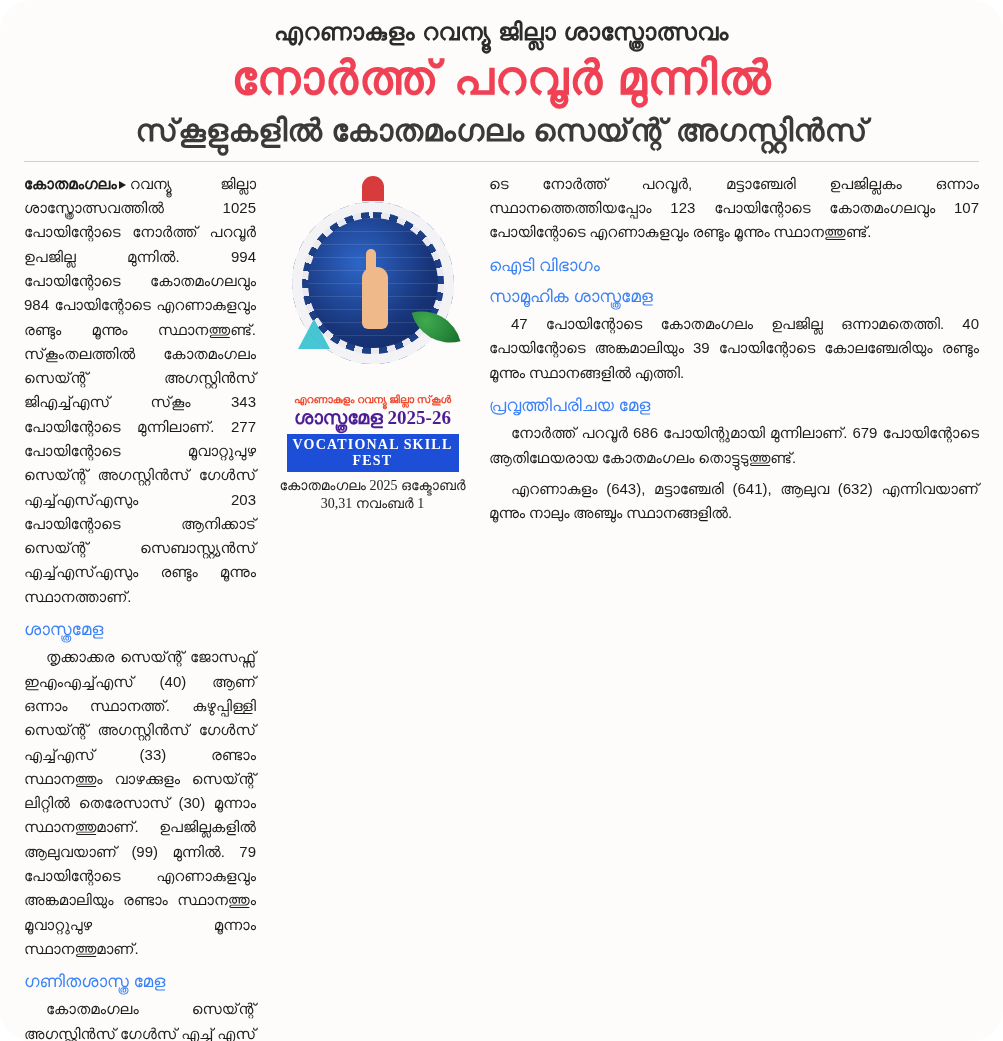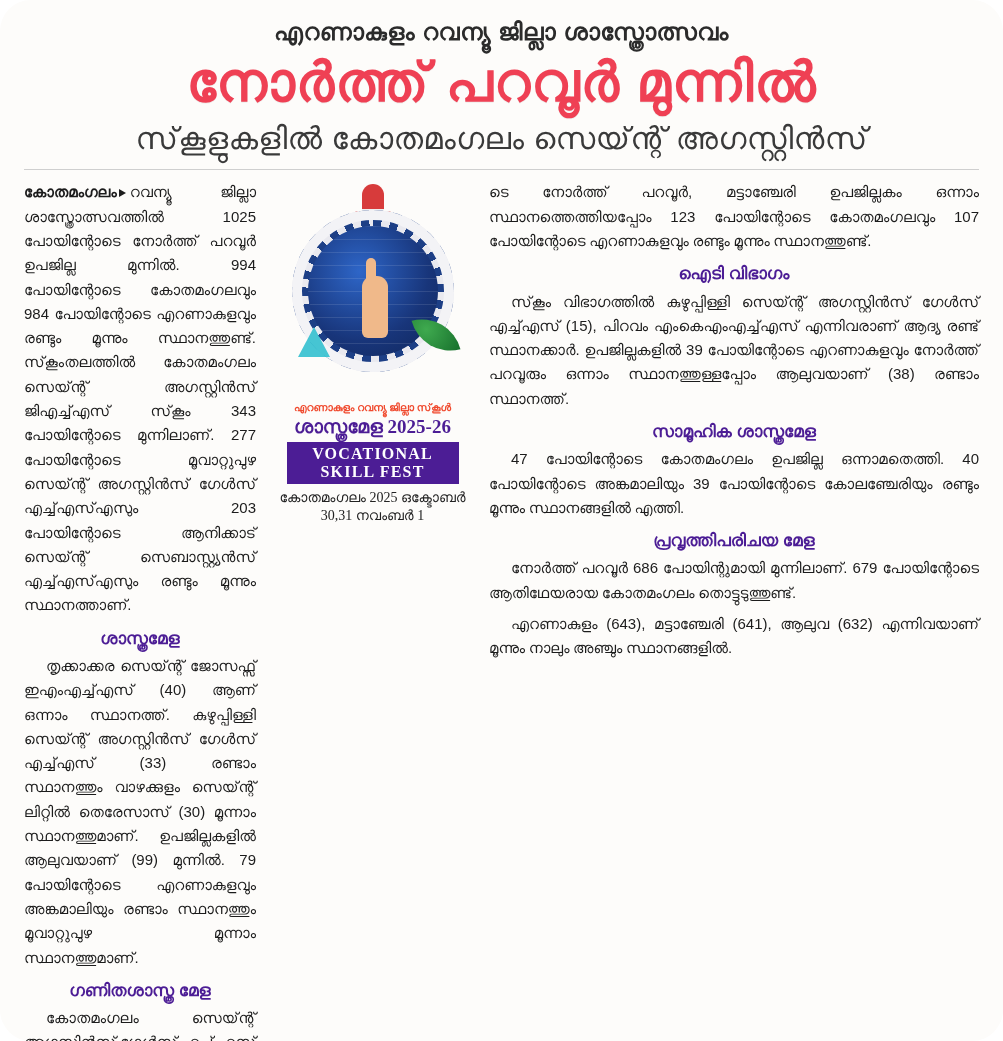--- a/index.html
+++ b/index.html
@@ -32,32 +32,32 @@
   .kicker {
     font-family: "Liberation Sans", sans-serif;
     font-size: 24px;
     font-weight: bold;
     color: #2b2b2b;
     letter-spacing: 0.5px;
     line-height: 1.2;
   }
   .headline {
     font-family: "Liberation Sans", sans-serif;
-    font-size: 55px;
+    font-size: 47px;
     font-weight: bold;
     color: #ef4054;
     line-height: 1.08;
     margin-top: 6px;
     letter-spacing: 1px;
     text-shadow: 0 1px 0 rgba(0,0,0,0.06);
   }
   .subhead {
     font-family: "Liberation Sans", sans-serif;
     font-size: 31px;
-    font-weight: normal;
+    font-weight: bold;
     color: #3a3a3a;
     line-height: 1.2;
     margin-top: 8px;
     letter-spacing: 0.3px;
   }
   .rule {
     height: 1px;
     background: #cfcfcf;
     margin: 12px 24px 0 24px;
   }
@@ -93,25 +93,24 @@
     text-align: justify;
     text-justify: inter-word;
     word-spacing: -0.5px;
   }
   p.body.indent {
     text-indent: 22px;
   }
   .secthead {
     font-family: "Liberation Sans", sans-serif;
     font-size: 17px;
-    font-weight: bold;
-    color: #4c1d95;
+    font-weight: normal;
+    color: #3b82f6;
     margin: 10px 0 5px 0;
     line-height: 1.25;
-    text-align: center;
   }
   .dateline {
     font-weight: bold;
   }
   .tri {
     display: inline-block;
     width: 0;
     height: 0;
     border-left: 7px solid #1c1c1c;
     border-top: 4.5px solid transparent;
@@ -233,23 +232,23 @@
   .logo-caption-2 {
     font-size: 19px;
     font-weight: bold;
     color: #4c1d95;
     line-height: 1.2;
     margin-top: 1px;
   }
   .logo-strip {
     margin: 4px auto 0 auto;
     width: 162px;
-    background: #4c1d95;
+    background: #1d4ed8;
     color: #ffffff;
-    font-size: 16px;
+    font-size: 14px;
     font-weight: bold;
     letter-spacing: 1.2px;
     padding: 3px 5px;
   }
   .logo-caption-3 {
     font-size: 14px;
     color: #222;
     margin-top: 5px;
     line-height: 1.3;
   }
@@ -337,21 +336,20 @@
         <div class="logo-caption-2">ശാസ്ത്രമേള 2025-26</div>
         <div class="logo-strip">VOCATIONAL SKILL FEST</div>
         <div class="logo-caption-3">കോതമംഗലം 2025 ഒക്ടോബർ 30,31 നവംബർ 1</div>
       </div>
     </div>
 
     <div class="col col-wide">
       <p class="body">ടെ നോർത്ത് പറവൂർ, മട്ടാഞ്ചേരി ഉപജില്ലകം ഒന്നാം സ്ഥാനത്തെത്തിയപ്പോം 123 പോയിന്റോടെ കോതമംഗലവും 107 പോയിന്റോടെ എറണാകുളവും രണ്ടും മൂന്നും സ്ഥാനത്തുണ്ട്.</p>
 
       <div class="secthead">ഐടി വിഭാഗം</div>
-      <p class="body indent">സ്‌കൂം വിഭാഗത്തിൽ കുഴുപ്പിള്ളി സെയ്ന്റ് അഗസ്റ്റിൻസ് ഗേൾസ് എച്ച്എസ് (15), പിറവം എംകെഎംഎച്ച്എസ് എന്നിവരാണ് ആദ്യ രണ്ട് സ്ഥാനക്കാർ. ഉപജില്ലകളിൽ 39 പോയിന്റോടെ എറണാകുളവും നോർത്ത് പറവൂരും ഒന്നാം സ്ഥാനത്തുള്ളപ്പോം ആലുവയാണ് (38) രണ്ടാം സ്ഥാനത്ത്.</p>
 
       <div class="secthead">സാമൂഹിക ശാസ്ത്രമേള</div>
       <p class="body indent">47 പോയിന്റോടെ കോതമംഗലം ഉപജില്ല ഒന്നാമതെത്തി. 40 പോയിന്റോടെ അങ്കമാലിയും 39 പോയിന്റോടെ കോലഞ്ചേരിയും രണ്ടും മൂന്നും സ്ഥാനങ്ങളിൽ എത്തി.</p>
 
       <div class="secthead">പ്രവൃത്തിപരിചയ മേള</div>
       <p class="body indent">നോർത്ത് പറവൂർ 686 പോയിന്റുമായി മുന്നിലാണ്. 679 പോയിന്റോടെ ആതിഥേയരായ കോതമംഗലം തൊട്ടുടുത്തുണ്ട്.</p>
       <p class="body indent">എറണാകുളം (643), മട്ടാഞ്ചേരി (641), ആലുവ (632) എന്നിവയാണ് മൂന്നും നാലും അഞ്ചും സ്ഥാനങ്ങളിൽ.</p>
     </div>
   </div>
 

